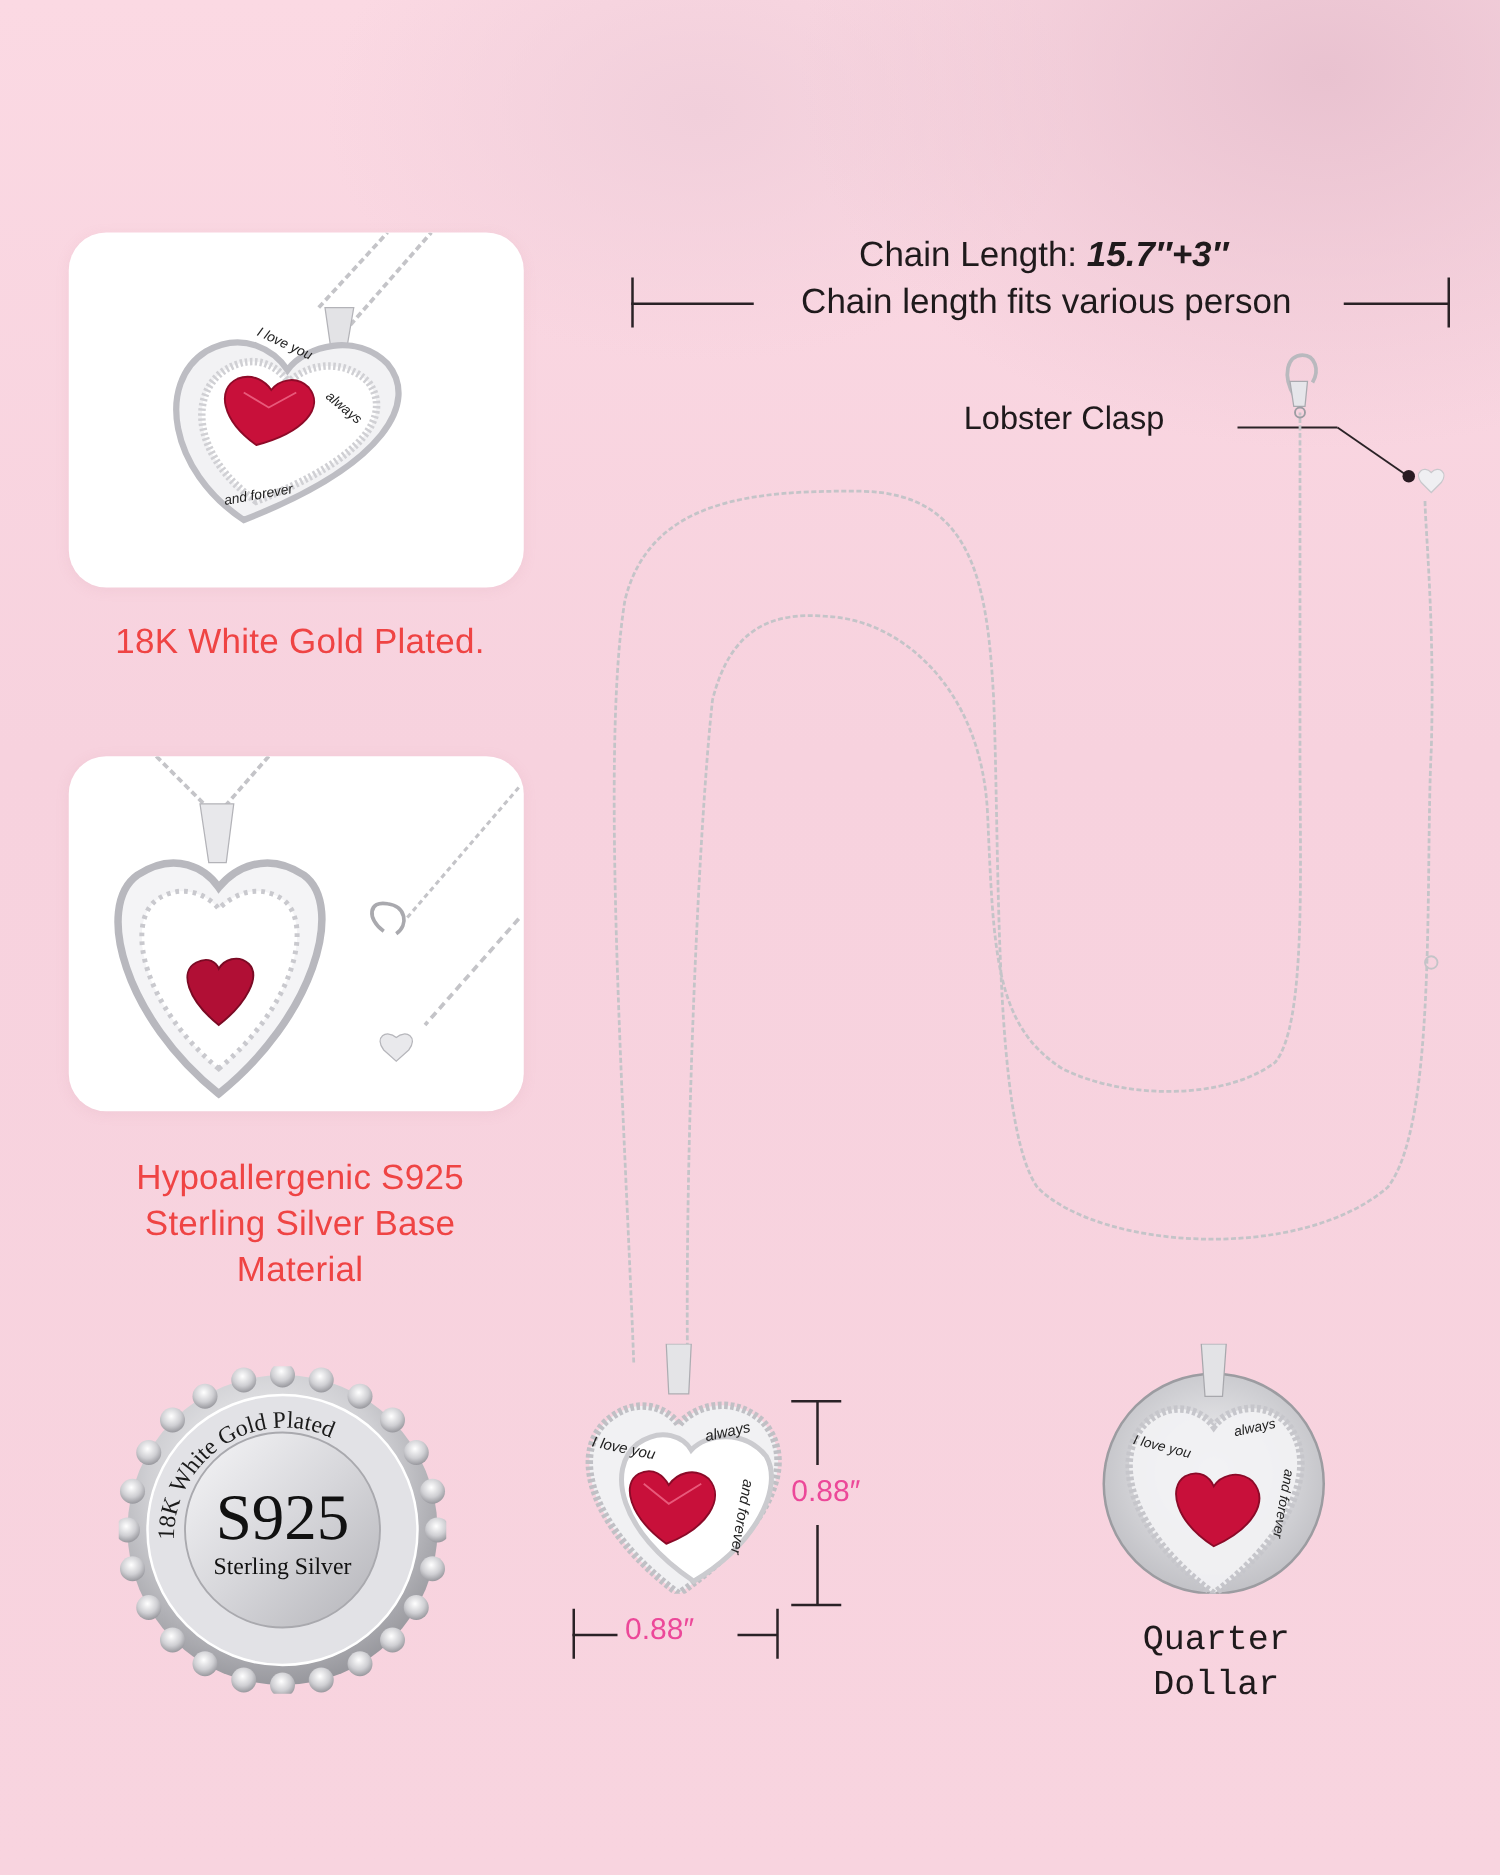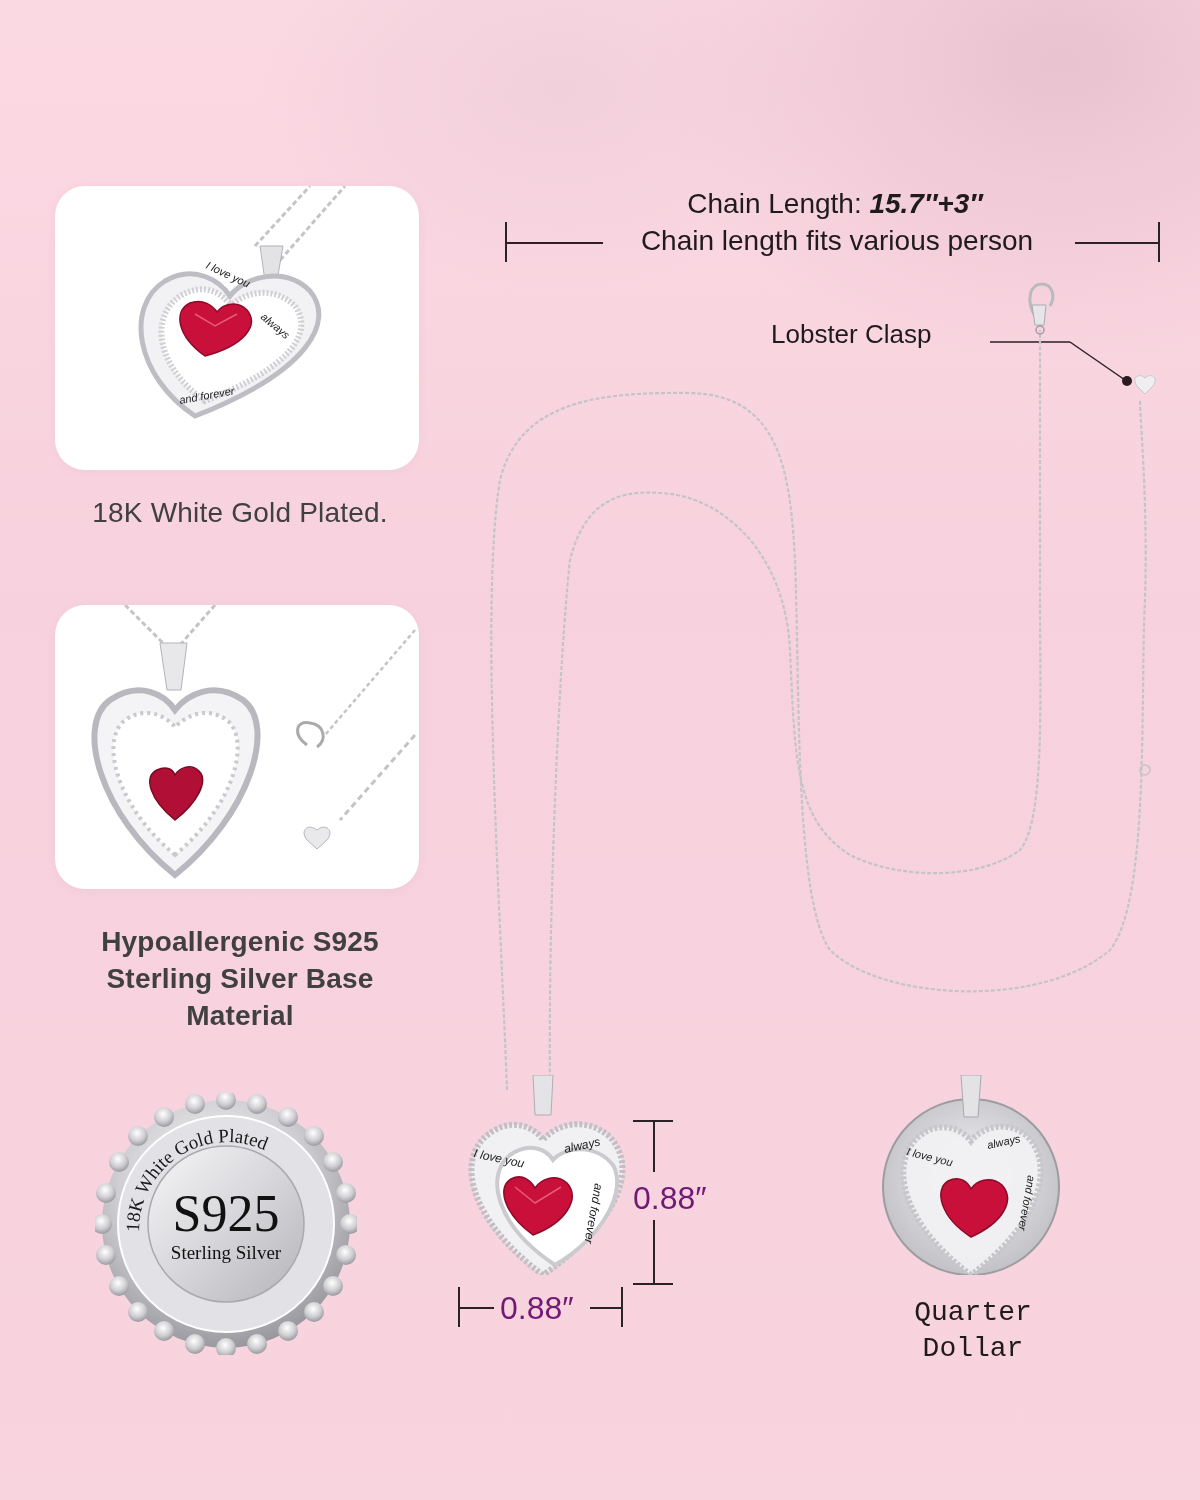--- a/index.html
+++ b/index.html
@@ -21,27 +21,27 @@
     background: #ffffff;
     border-radius: 30px;
     overflow: hidden;
     box-shadow: 0 2px 10px rgba(200,140,160,0.12);
   }
   .caption {
     position: absolute;
     text-align: center;
     font-size: 28px;
     line-height: 37px;
-    color: #404040;
+    color: #ef4444;
     letter-spacing: 0.2px;
   }
   .dim-label {
     position: absolute;
-    font-size: 32px;
-    color: #701a75;
+    font-size: 24px;
+    color: #ec4899;
     background: transparent;
   }
   .hline { position: absolute; height: 1.5px; background: #2a2226; }
   .vline { position: absolute; width: 1.5px; background: #2a2226; }
 
   .chain-title {
     position: absolute;
     left: 500px; top: 186px; width: 670px;
     text-align: center;
     font-size: 28px;
@@ -132,21 +132,21 @@
     <path d="M 120 250 C 60 200, 45 135, 70 115 C 92 100, 112 112, 120 122 C 130 112, 150 100, 172 115 C 196 135, 180 200, 120 250 Z" fill="#ffffff" stroke="#c9c9ce" stroke-width="4" stroke-dasharray="3 4"></path>
 
     <path d="M 120 215 C 95 195, 88 172, 102 165 C 112 160, 118 165, 120 170 C 124 163, 135 158, 144 166 C 154 176, 142 198, 120 215 Z" fill="#b10f35" stroke="#7a0a24" stroke-width="1.5"></path>
 
     <path d="M 360 25 L 270 130" stroke="#c4c4c8" stroke-width="2.5" stroke-dasharray="4 3" fill="none"></path>
     <path d="M 252 140 C 238 130, 240 115, 255 118 C 270 120, 272 135, 262 142" fill="none" stroke="#a9a9ae" stroke-width="3"></path>
     <path d="M 360 130 L 285 215" stroke="#c4c4c8" stroke-width="3" stroke-dasharray="6 4" fill="none"></path>
     <path d="M 262 225 c -8 -7, -18 0, -10 10 l 10 9 l 10 -9 c 8 -10, -2 -17, -10 -10 z" fill="#e9e9ec" stroke="#b6b6bb"></path>
   </svg>
 </div>
-<div class="caption" style="left:60px; top:923px; width:360px;font-weight:bold;">
+<div class="caption" style="left:60px; top:923px; width:360px;">
   <div>Hypoallergenic S925</div>
   <div>Sterling Silver Base</div>
   <div>Material</div>
 </div>
 
 <svg class="abs" style="left:95px; top:1093px;" width="262" height="262" viewBox="0 0 262 262">
   <defs>
     <radialGradient id="medalG" cx="45%" cy="35%" r="70%">
       <stop offset="0%" stop-color="#ffffff"></stop>
       <stop offset="55%" stop-color="#cfcfd3"></stop>

